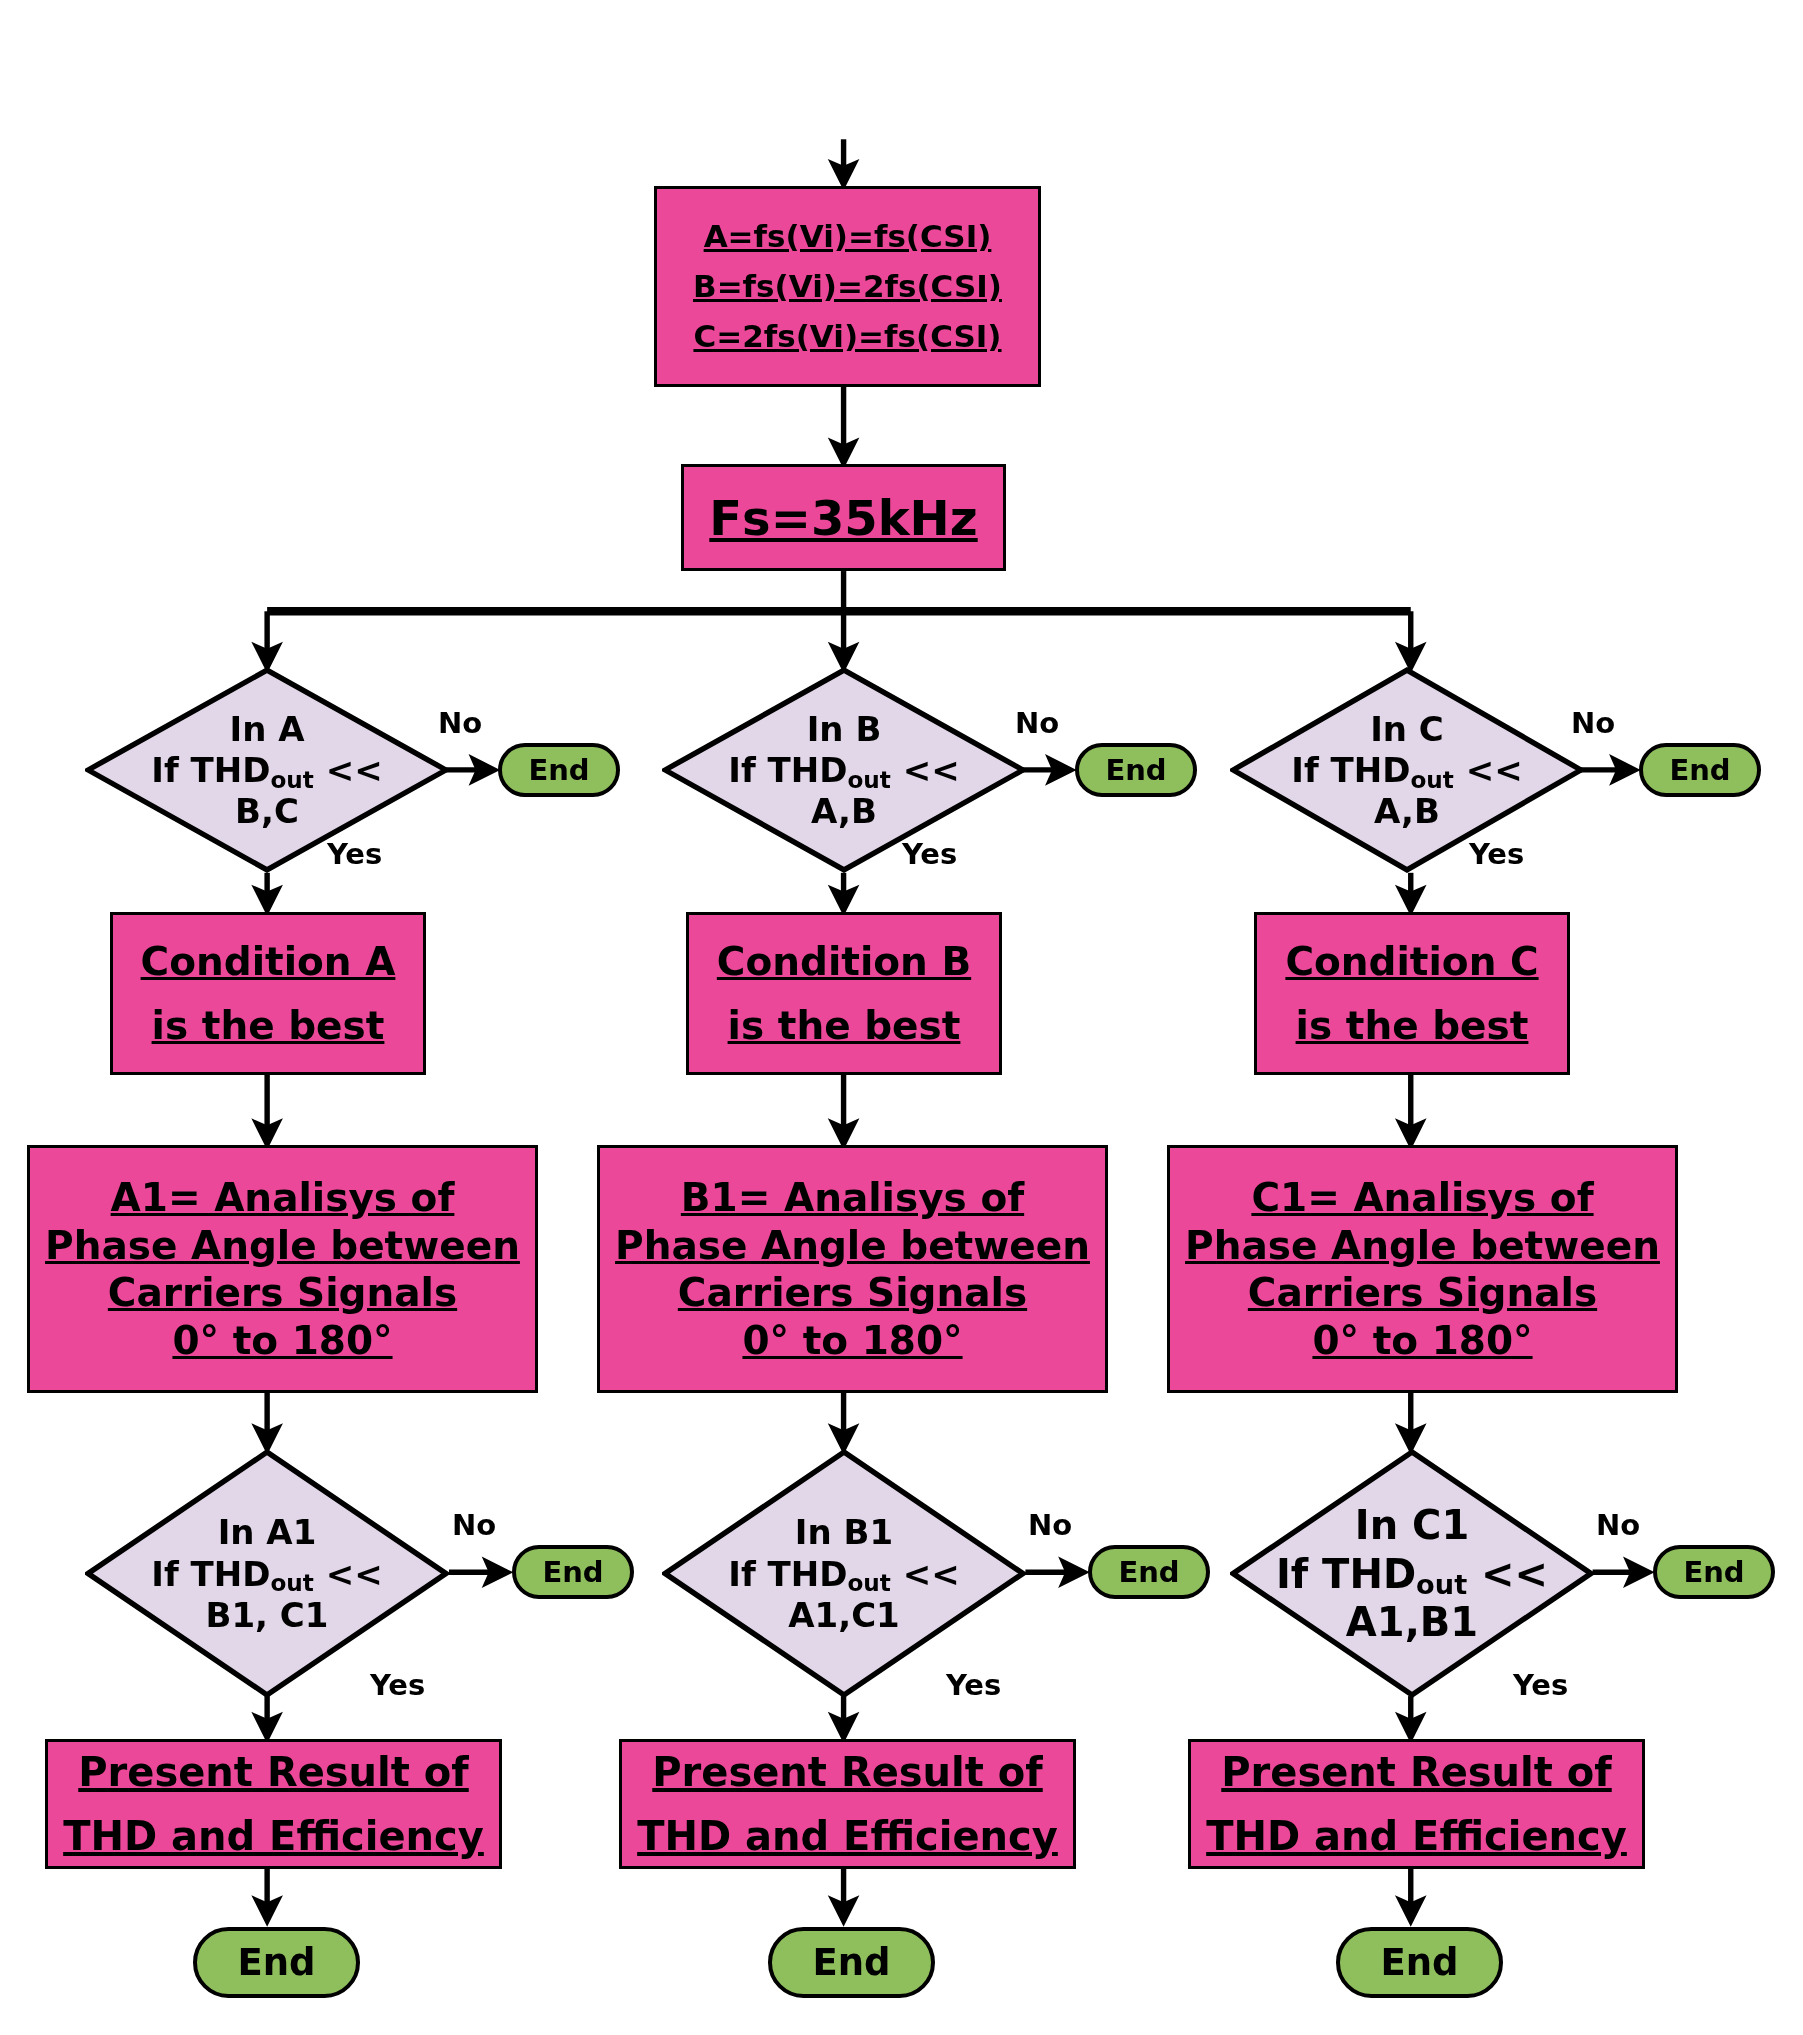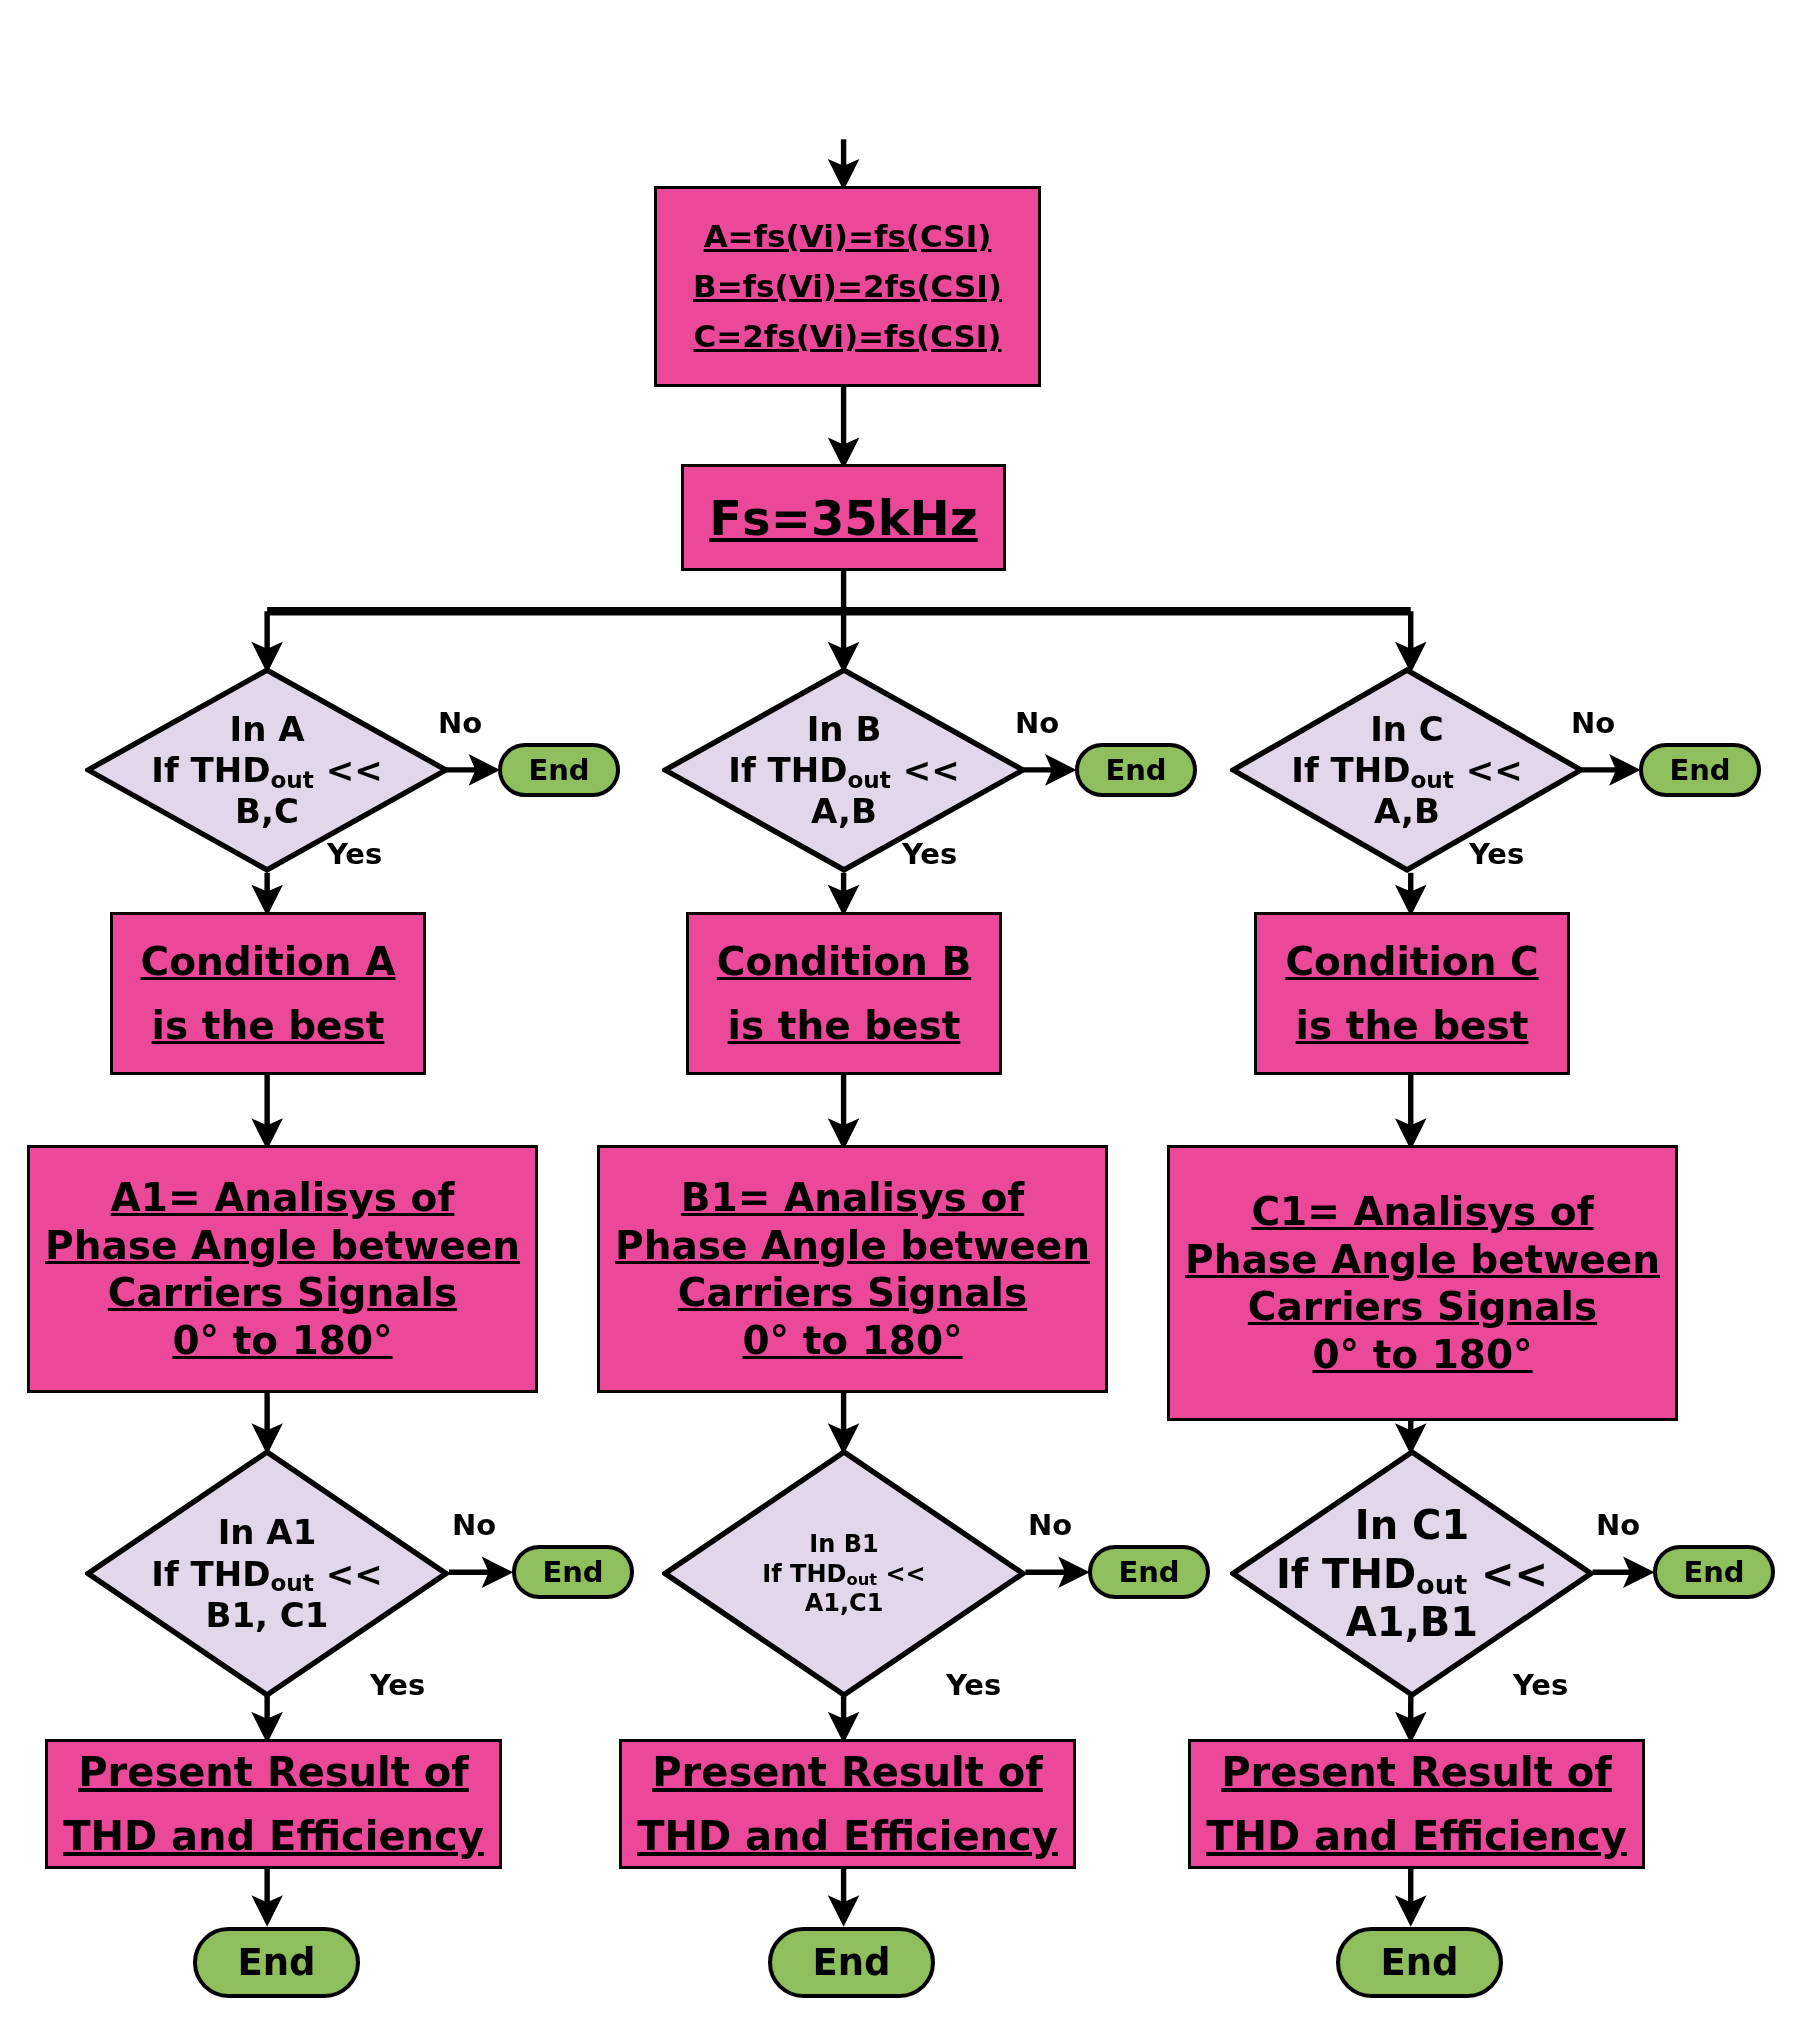--- a/index.html
+++ b/index.html
@@ -222,21 +222,21 @@
     <span class="line">Phase Angle between</span>
     <span class="line">Carriers Signals</span>
     <span class="line">0° to 180°</span>
   </div>
   <div class="node proc tight-lines" style="left:597px; top:1145px; width:511px; height:248px; font-size:39px;">
     <span class="line">B1= Analisys of</span>
     <span class="line">Phase Angle between</span>
     <span class="line">Carriers Signals</span>
     <span class="line">0° to 180°</span>
   </div>
-  <div class="node proc tight-lines" style="left:1167px; top:1145px; width:511px; height:276px; font-size:39px;">
+  <div class="node proc tight-lines" style="left:1167px; top:1145px; width:511px; height:248px; font-size:39px;">
     <span class="line">C1= Analisys of</span>
     <span class="line">Phase Angle between</span>
     <span class="line">Carriers Signals</span>
     <span class="line">0° to 180°</span>
   </div>
 
   <div class="node dia" style="left:85px; top:1449px; width:364px; height:249px; font-size:34px;">
     <svg class="dshape" viewBox="0 0 470 322" preserveAspectRatio="none">
       <polygon points="235,4 466,161 235,318 4,161" fill="#E2D7E8" stroke="#000000" stroke-width="7"></polygon>
     </svg>
@@ -245,21 +245,21 @@
       <span class="line"><span>If THD</span><sub>out</sub><span> &lt;&lt;</span></span>
       <span class="line">B1, C1</span>
     </div>
   </div>
   <div class="edgelabel" style="left:452px; top:1508px; font-size:29px;">No</div>
   <div class="edgelabel" style="left:370px; top:1668px; font-size:29px;">Yes</div>
   <div class="node term term-end" style="left:512px; top:1545px; width:122px; height:54px; font-size:29px;">
     <span class="line">End</span>
   </div>
 
-  <div class="node dia" style="left:662px; top:1449px; width:364px; height:249px; font-size:24px;">
+  <div class="node dia" style="left:662px; top:1449px; width:364px; height:249px; font-size:34px;">
     <svg class="dshape" viewBox="0 0 470 322" preserveAspectRatio="none">
       <polygon points="235,4 466,161 235,318 4,161" fill="#E2D7E8" stroke="#000000" stroke-width="7"></polygon>
     </svg>
     <div class="dlabel tight-lines">
       <span class="line">In B1</span>
       <span class="line"><span>If THD</span><sub>out</sub><span> &lt;&lt;</span></span>
       <span class="line">A1,C1</span>
     </div>
   </div>
   <div class="edgelabel" style="left:1028px; top:1508px; font-size:29px;">No</div>

